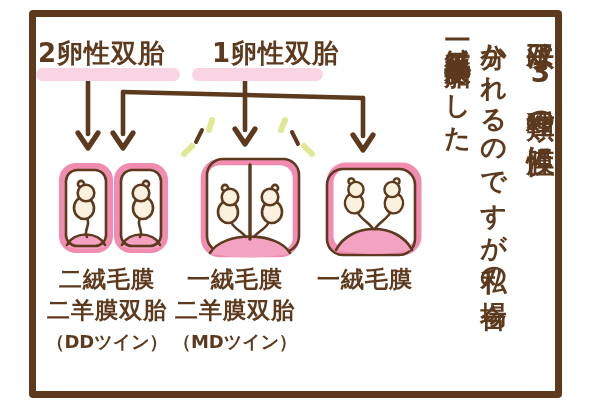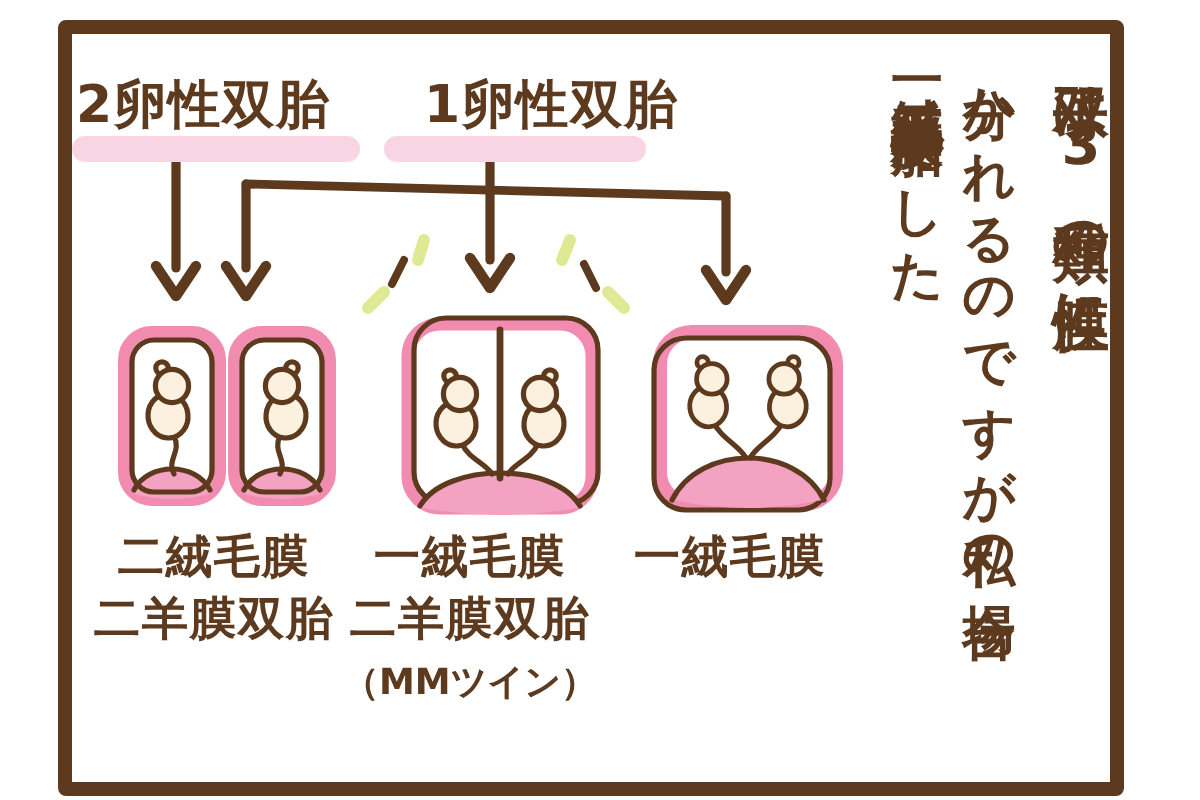--- a/index.html
+++ b/index.html
@@ -163,25 +163,26 @@
         <circle class="fetus-part" cx="-4" cy="-15" r="3.1"></circle>
         <ellipse class="fetus-part" cx="-1" cy="9" rx="10" ry="11" transform="rotate(-6 -1 9)"></ellipse>
         <circle class="fetus-part" cx="1" cy="-6" r="8.3"></circle>
       </g>
     </g>
   </svg>
 
   <div class="type-label type-dd">
     <span class="m">二絨毛膜</span>
     <span class="m">二羊膜双胎</span>
+    <span class="code">（DDツイン）</span>
   </div>
   <div class="type-label type-md">
     <span class="m">一絨毛膜</span>
     <span class="m">二羊膜双胎</span>
-    <span class="code">（MMツイン）</span>
+    <span class="code">（MDツイン）</span>
   </div>
   <div class="type-label type-mm">
     <span class="m">一絨毛膜</span>
   </div>
 
   <div class="v-col v1">双子は3種類の膜性に</div>
   <div class="v-col v2">分かれるのですが私の場合</div>
   <div class="v-col v3">一絨毛膜二羊膜双胎でした</div>
 
 </div>

